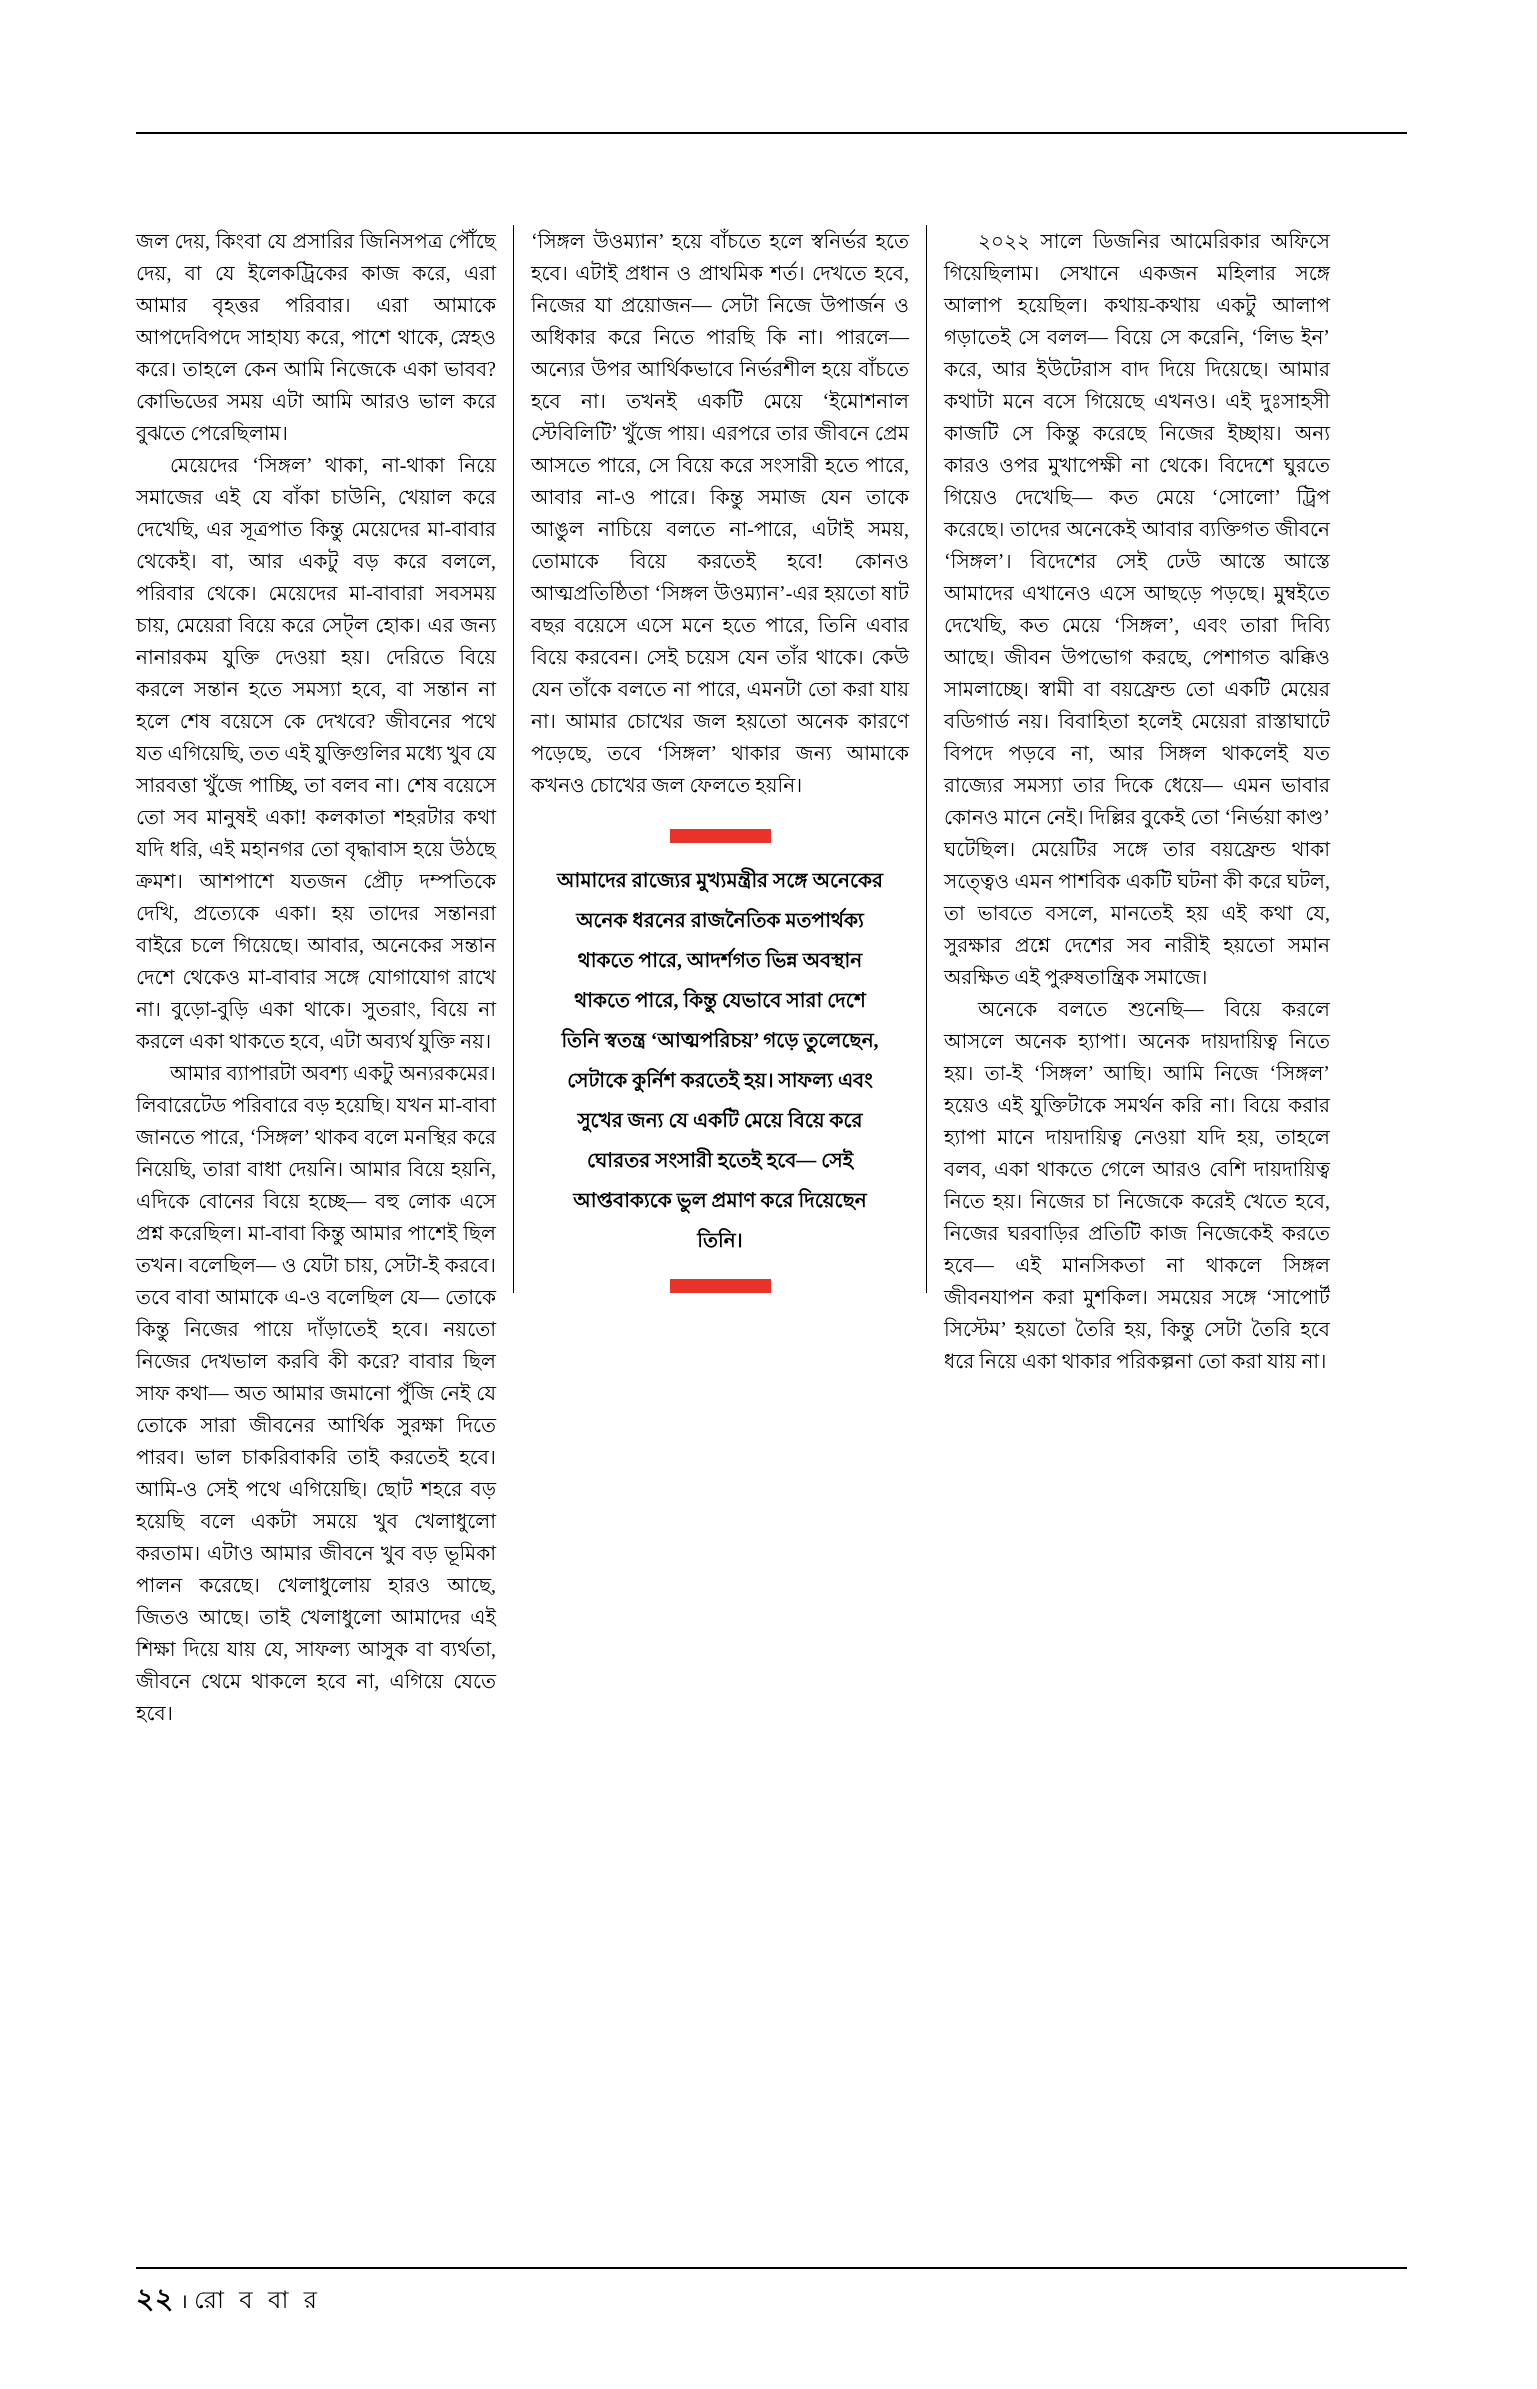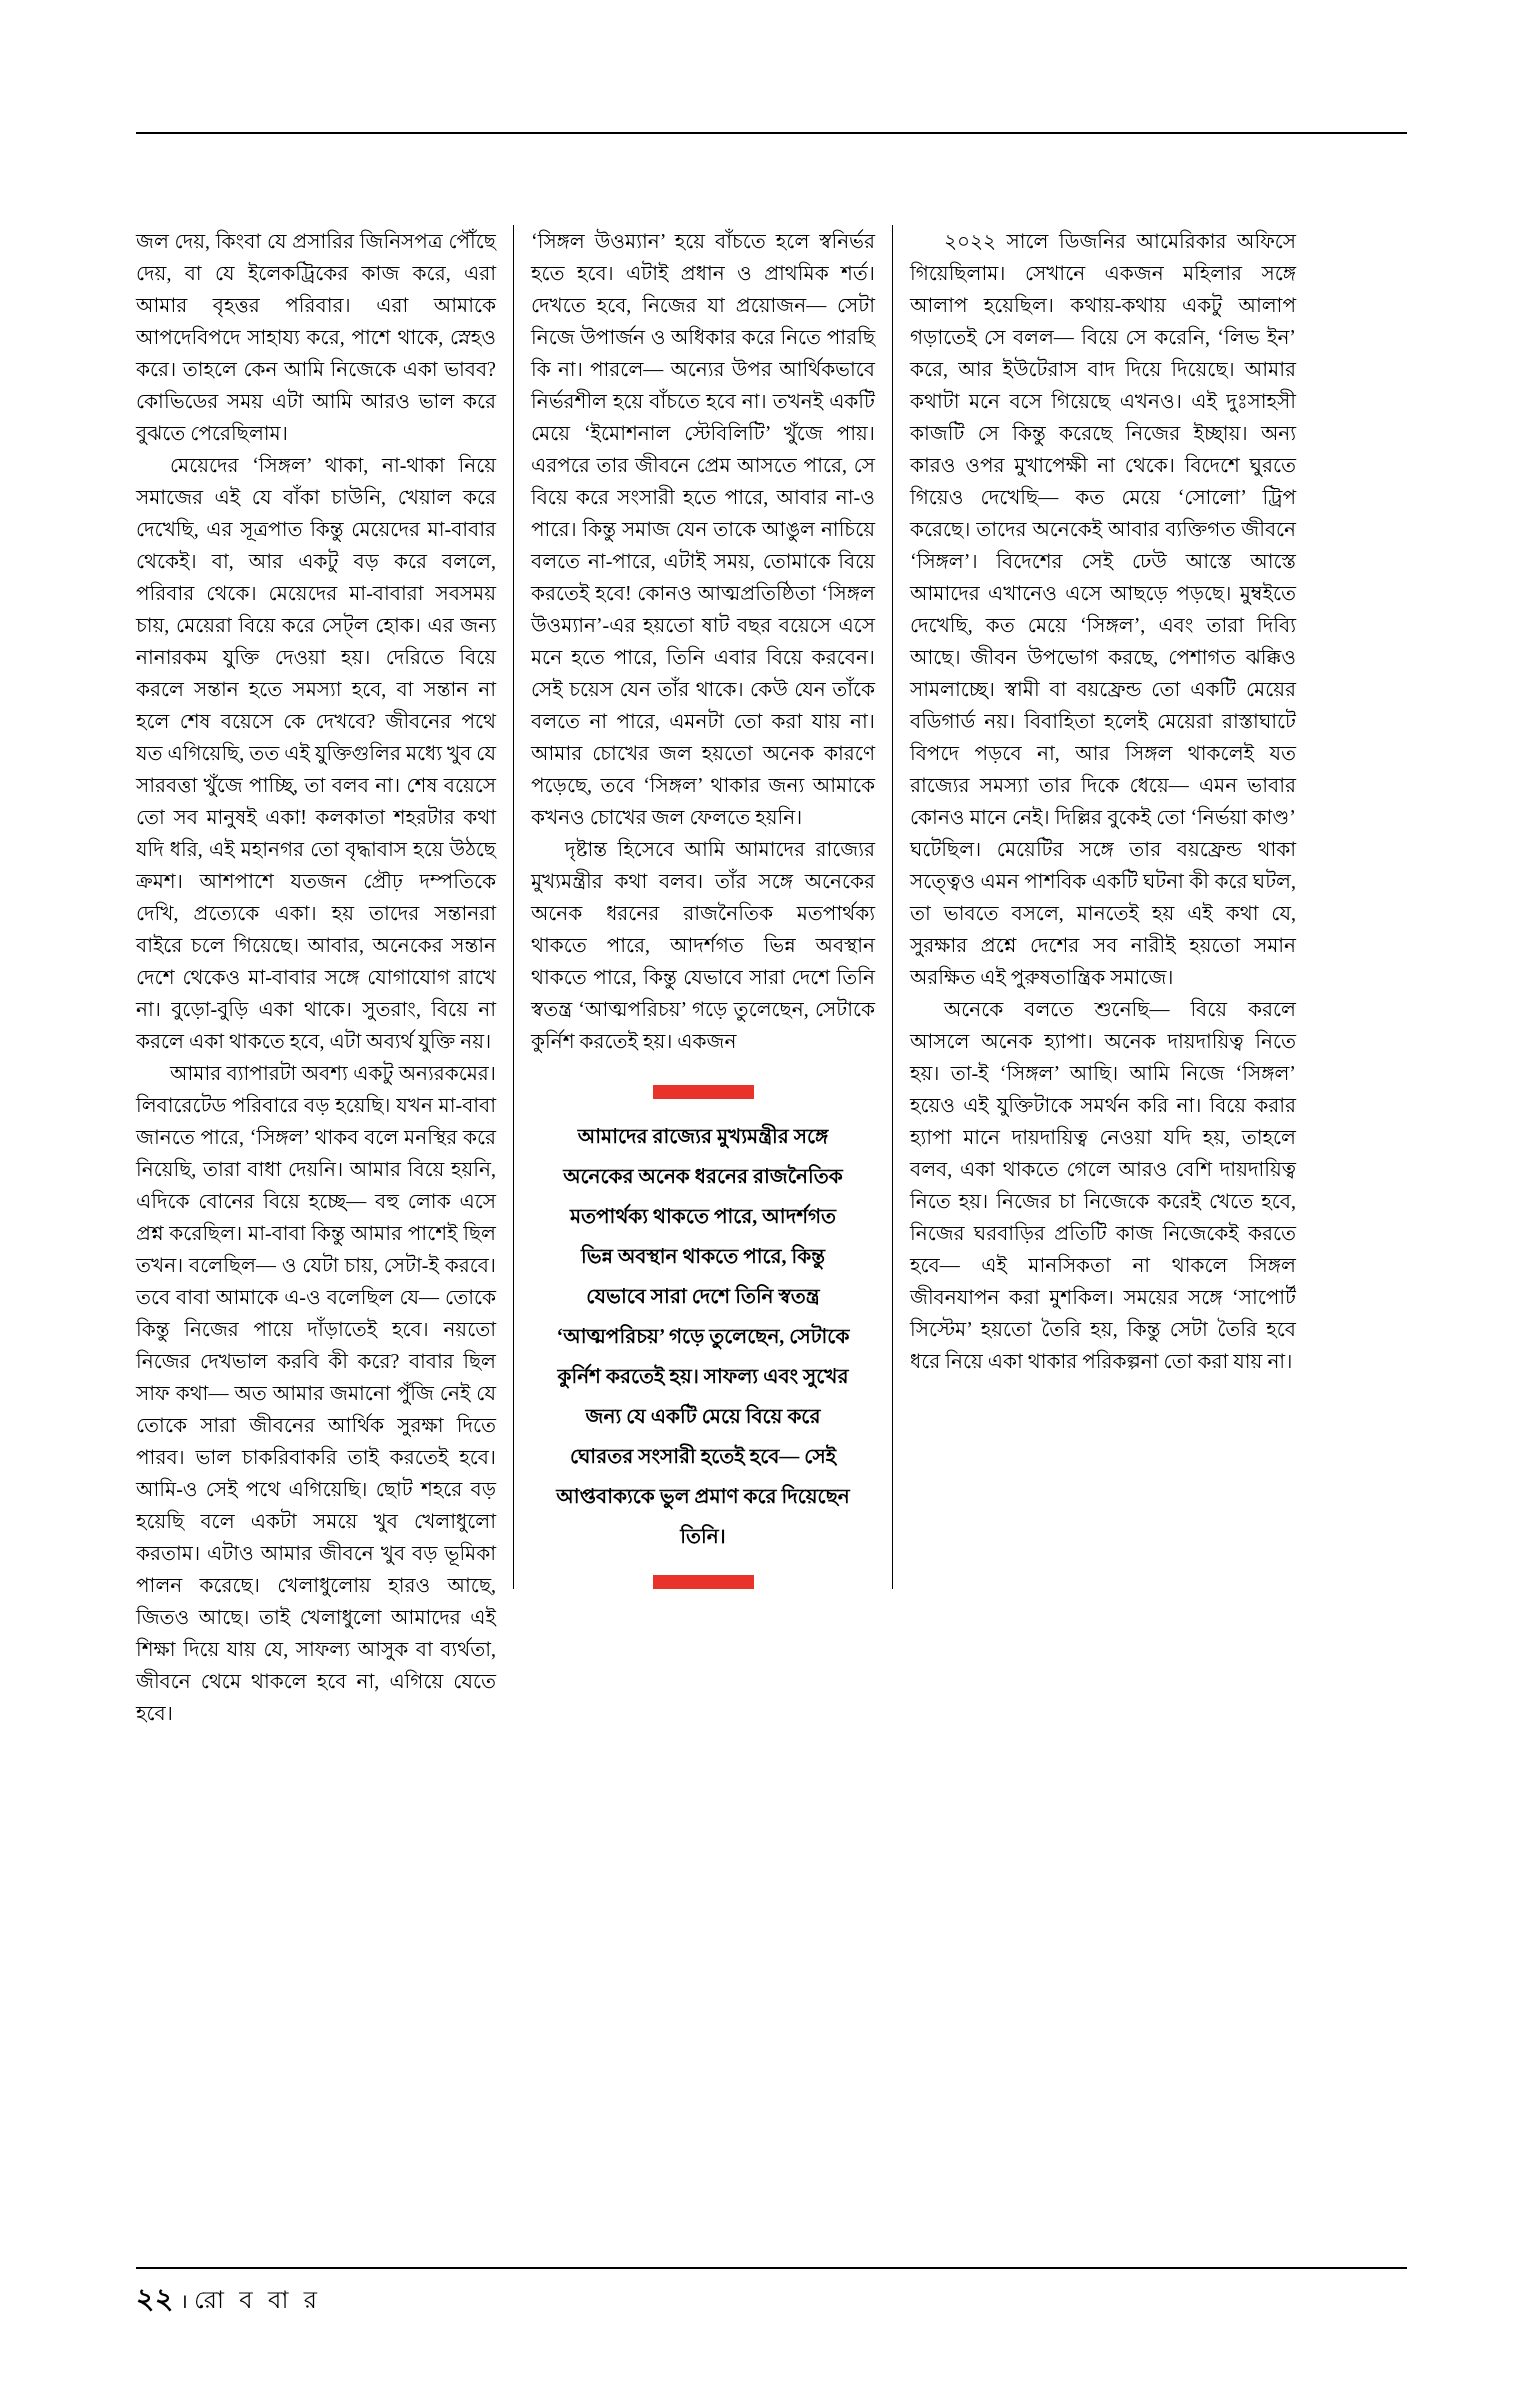--- a/index.html
+++ b/index.html
@@ -54,21 +54,21 @@
   .col {
     width: 377px;
     box-sizing: border-box;
   }
   .col.c1 { padding-right: 17px; }
   .col.c2 {
     padding-left: 17px;
     padding-right: 17px;
     border-left: 1.6px solid #000;
     border-right: 1.6px solid #000;
-    width: 380px;
+    width: 414px;
   }
   .col.c3 { padding-left: 17px; width: 403px; }
 
   p.body {
     margin: 0;
     font-size: 20px;
     line-height: 32px;
     text-align: justify;
     text-indent: 34px;
     font-family: "Liberation Serif", "DejaVu Serif", serif;
@@ -138,21 +138,20 @@
   <div class="columns">
 
     <div class="col c1">
       <p class="body first">জল দেয়, কিংবা যে প্রসারির জিনিসপত্র পৌঁছে দেয়, বা যে ইলেকট্রিকের কাজ করে, এরা আমার বৃহত্তর পরিবার। এরা আমাকে আপদেবিপদে সাহায্য করে, পাশে থাকে, স্নেহও করে। তাহলে কেন আমি নিজেকে একা ভাবব? কোভিডের সময় এটা আমি আরও ভাল করে বুঝতে পেরেছিলাম।</p>
       <p class="body">মেয়েদের ‘সিঙ্গল’ থাকা, না-থাকা নিয়ে সমাজের এই যে বাঁকা চাউনি, খেয়াল করে দেখেছি, এর সূত্রপাত কিন্তু মেয়েদের মা-বাবার থেকেই। বা, আর একটু বড় করে বললে, পরিবার থেকে। মেয়েদের মা-বাবারা সবসময় চায়, মেয়েরা বিয়ে করে সেট্‌ল হোক। এর জন্য নানারকম যুক্তি দেওয়া হয়। দেরিতে বিয়ে করলে সন্তান হতে সমস্যা হবে, বা সন্তান না হলে শেষ বয়েসে কে দেখবে? জীবনের পথে যত এগিয়েছি, তত এই যুক্তিগুলির মধ্যে খুব যে সারবত্তা খুঁজে পাচ্ছি, তা বলব না। শেষ বয়েসে তো সব মানুষই একা! কলকাতা শহরটার কথা যদি ধরি, এই মহানগর তো বৃদ্ধাবাস হয়ে উঠছে ক্রমশ। আশপাশে যতজন প্রৌঢ় দম্পতিকে দেখি, প্রত্যেকে একা। হয় তাদের সন্তানরা বাইরে চলে গিয়েছে। আবার, অনেকের সন্তান দেশে থেকেও মা-বাবার সঙ্গে যোগাযোগ রাখে না। বুড়ো-বুড়ি একা থাকে। সুতরাং, বিয়ে না করলে একা থাকতে হবে, এটা অব্যর্থ যুক্তি নয়।</p>
       <p class="body">আমার ব্যাপারটা অবশ্য একটু অন্যরকমের। লিবারেটেড পরিবারে বড় হয়েছি। যখন মা-বাবা জানতে পারে, ‘সিঙ্গল’ থাকব বলে মনস্থির করে নিয়েছি, তারা বাধা দেয়নি। আমার বিয়ে হয়নি, এদিকে বোনের বিয়ে হচ্ছে— বহু লোক এসে প্রশ্ন করেছিল। মা-বাবা কিন্তু আমার পাশেই ছিল তখন। বলেছিল— ও যেটা চায়, সেটা-ই করবে। তবে বাবা আমাকে এ-ও বলেছিল যে— তোকে কিন্তু নিজের পায়ে দাঁড়াতেই হবে। নয়তো নিজের দেখভাল করবি কী করে? বাবার ছিল সাফ কথা— অত আমার জমানো পুঁজি নেই যে তোকে সারা জীবনের আর্থিক সুরক্ষা দিতে পারব। ভাল চাকরিবাকরি তাই করতেই হবে। আমি-ও সেই পথে এগিয়েছি। ছোট শহরে বড় হয়েছি বলে একটা সময়ে খুব খেলাধুলো করতাম। এটাও আমার জীবনে খুব বড় ভূমিকা পালন করেছে। খেলাধুলোয় হারও আছে, জিতও আছে। তাই খেলাধুলো আমাদের এই শিক্ষা দিয়ে যায় যে, সাফল্য আসুক বা ব্যর্থতা, জীবনে থেমে থাকলে হবে না, এগিয়ে যেতে হবে।</p>
     </div>
 
     <div class="col c2">
       <p class="body first">‘সিঙ্গল উওম্যান’ হয়ে বাঁচতে হলে স্বনির্ভর হতে হবে। এটাই প্রধান ও প্রাথমিক শর্ত। দেখতে হবে, নিজের যা প্রয়োজন— সেটা নিজে উপার্জন ও অধিকার করে নিতে পারছি কি না। পারলে— অন্যের উপর আর্থিকভাবে নির্ভরশীল হয়ে বাঁচতে হবে না। তখনই একটি মেয়ে ‘ইমোশনাল স্টেবিলিটি’ খুঁজে পায়। এরপরে তার জীবনে প্রেম আসতে পারে, সে বিয়ে করে সংসারী হতে পারে, আবার না-ও পারে। কিন্তু সমাজ যেন তাকে আঙুল নাচিয়ে বলতে না-পারে, এটাই সময়, তোমাকে বিয়ে করতেই হবে! কোনও আত্মপ্রতিষ্ঠিতা ‘সিঙ্গল উওম্যান’-এর হয়তো ষাট বছর বয়েসে এসে মনে হতে পারে, তিনি এবার বিয়ে করবেন। সেই চয়েস যেন তাঁর থাকে। কেউ যেন তাঁকে বলতে না পারে, এমনটা তো করা যায় না। আমার চোখের জল হয়তো অনেক কারণে পড়েছে, তবে ‘সিঙ্গল’ থাকার জন্য আমাকে কখনও চোখের জল ফেলতে হয়নি।</p>
-      <p class="body">দৃষ্টান্ত হিসেবে আমি আমাদের রাজ্যের মুখ্যমন্ত্রীর কথা বলব। তাঁর সঙ্গে অনেকের অনেক ধরনের রাজনৈতিক মতপার্থক্য থাকতে পারে, আদর্শগত ভিন্ন অবস্থান থাকতে পারে, কিন্তু যেভাবে সারা দেশে তিনি স্বতন্ত্র ‘আত্মপরিচয়’ গড়ে তুলেছেন, সেটাকে কুর্নিশ করতেই হয়। একজন</p>
 
       <div class="pullquote">
         <div class="pq-bar"></div>
         <p class="pq-text">আমাদের রাজ্যের মুখ্যমন্ত্রীর সঙ্গে অনেকের অনেক ধরনের রাজনৈতিক মতপার্থক্য থাকতে পারে, আদর্শগত ভিন্ন অবস্থান থাকতে পারে, কিন্তু যেভাবে সারা দেশে তিনি স্বতন্ত্র ‘আত্মপরিচয়’ গড়ে তুলেছেন, সেটাকে কুর্নিশ করতেই হয়। সাফল্য এবং সুখের জন্য যে একটি মেয়ে বিয়ে করে ঘোরতর সংসারী হতেই হবে— সেই আপ্তবাক্যকে ভুল প্রমাণ করে দিয়েছেন তিনি।</p>
         <div class="pq-bar bottom"></div>
       </div>
     </div>
 
     <div class="col c3">
       <p class="body">২০২২ সালে ডিজনির আমেরিকার অফিসে গিয়েছিলাম। সেখানে একজন মহিলার সঙ্গে আলাপ হয়েছিল। কথায়-কথায় একটু আলাপ গড়াতেই সে বলল— বিয়ে সে করেনি, ‘লিভ ইন’ করে, আর ইউটেরাস বাদ দিয়ে দিয়েছে। আমার কথাটা মনে বসে গিয়েছে এখনও। এই দুঃসাহসী কাজটি সে কিন্তু করেছে নিজের ইচ্ছায়। অন্য কারও ওপর মুখাপেক্ষী না থেকে। বিদেশে ঘুরতে গিয়েও দেখেছি— কত মেয়ে ‘সোলো’ ট্রিপ করেছে। তাদের অনেকেই আবার ব্যক্তিগত জীবনে ‘সিঙ্গল’। বিদেশের সেই ঢেউ আস্তে আস্তে আমাদের এখানেও এসে আছড়ে পড়ছে। মুম্বইতে দেখেছি, কত মেয়ে ‘সিঙ্গল’, এবং তারা দিব্যি আছে। জীবন উপভোগ করছে, পেশাগত ঝক্কিও সামলাচ্ছে। স্বামী বা বয়ফ্রেন্ড তো একটি মেয়ের বডিগার্ড নয়। বিবাহিতা হলেই মেয়েরা রাস্তাঘাটে বিপদে পড়বে না, আর সিঙ্গল থাকলেই যত রাজ্যের সমস্যা তার দিকে ধেয়ে— এমন ভাবার কোনও মানে নেই। দিল্লির বুকেই তো ‘নির্ভয়া কাণ্ড’ ঘটেছিল। মেয়েটির সঙ্গে তার বয়ফ্রেন্ড থাকা সত্ত্বেও এমন পাশবিক একটি ঘটনা কী করে ঘটল, তা ভাবতে বসলে, মানতেই হয় এই কথা যে, সুরক্ষার প্রশ্নে দেশের সব নারীই হয়তো সমান অরক্ষিত এই পুরুষতান্ত্রিক সমাজে।</p>

